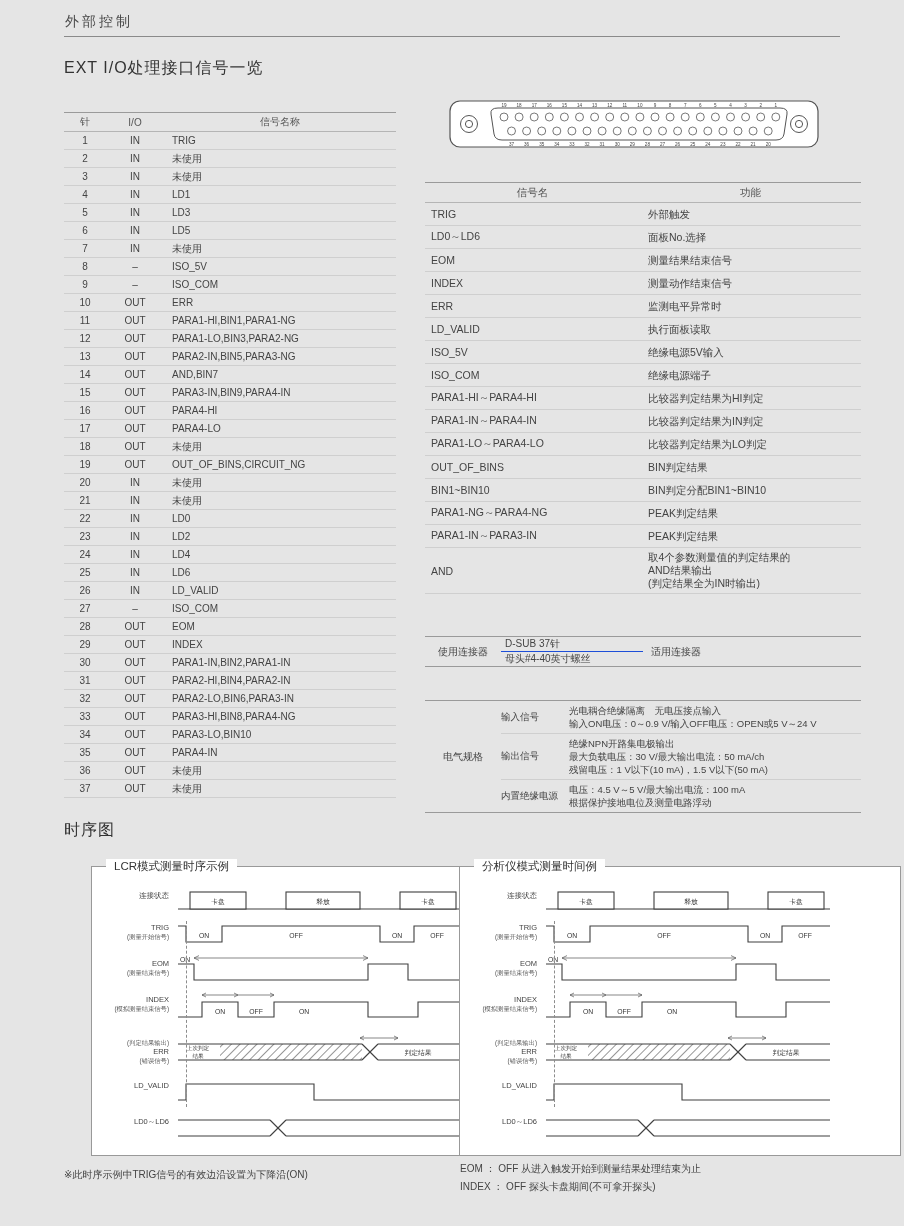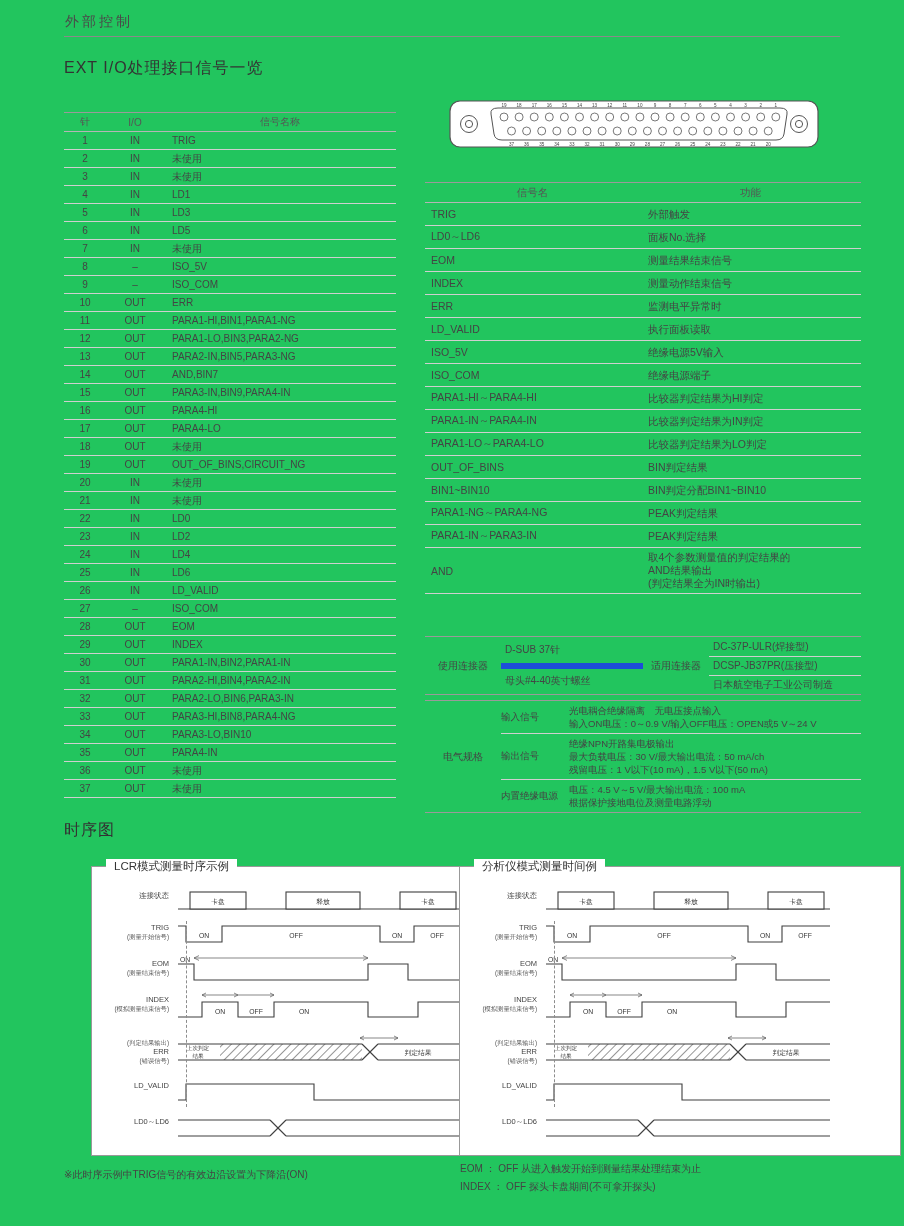--- a/index.html
+++ b/index.html
@@ -1,18 +1,18 @@
 <!DOCTYPE html>
 <html><head>
 <meta charset="utf-8">
 <style>
   * { box-sizing: border-box; margin: 0; padding: 0; }
   html,body { background:#ffffff; }
   .page {
-    position: relative; width: 904px; height: 1226px; background:#22c55e;
+    position: relative; width: 904px; height: 1226px; background:#e5e5e5;
     color:#3c3c3c; font-family:"Liberation Sans","DejaVu Sans",sans-serif;
     overflow: hidden;
   }
   .page-header { position:absolute; left:65px; top:13px; font-size:14px; letter-spacing:3px; color:#4a4a4a; }
   .header-rule { position:absolute; left:64px; top:36px; width:776px; border-top:1px solid #8a8a8a; }
   .sec-title { position:absolute; font-size:16px; color:#333; letter-spacing:1px; }
   .io-title { left:64px; top:58px; }
   .timing-title { left:64px; top:820px; }
 
   
@@ -36,21 +36,21 @@
   .sig-table th { font-weight:normal; height:20px; border-top:1px solid #9a9a9a; border-bottom:1px solid #b5b5b5; color:#555; text-align:center; }
   .sig-table td { border-bottom:1px solid #cfcfcf; height:23px; vertical-align:middle; }
   .sig-table td.sn { width:215px; padding-left:6px; }
   .sig-table td.fn { width:221px; padding-left:8px; white-space:pre-line; line-height:13px; padding-top:3px; padding-bottom:3px; }
 
   
   .conn-table { position:absolute; left:425px; top:636px; width:436px; border-top:1px solid #9a9a9a; border-bottom:1px solid #9a9a9a; display:flex; font-size:10px; color:#444; }
   .ct-c1 { width:76px; display:flex; align-items:center; justify-content:center; }
   .ct-c2 { width:142px; display:flex; flex-direction:column; }
   .ct-c2 .ct-cell { flex:1; display:flex; align-items:center; padding-left:4px; }
-  .ct-c2 .ct-cell + .ct-cell { border-top:6px solid #1d4ed8; }
+  .ct-c2 .ct-cell + .ct-cell { border-top:1px solid #1d4ed8; }
   .ct-c3 { width:66px; display:flex; align-items:center; justify-content:center; }
   .ct-c4 { flex:1; display:flex; flex-direction:column; }
   .ct-c4 .ct-cell { height:19px; display:flex; align-items:center; padding-left:4px; }
   .ct-c4 .ct-cell + .ct-cell { border-top:1px solid #cfcfcf; }
 
   
   .elec-table { position:absolute; left:425px; top:700px; width:436px; border-top:1px solid #9a9a9a; border-bottom:1px solid #9a9a9a; display:flex; font-size:10px; color:#444; }
   .et-label { width:76px; display:flex; align-items:center; justify-content:center; }
   .et-rows { flex:1; display:flex; flex-direction:column; }
   .et-row { display:flex; }
@@ -450,25 +450,20 @@
       </tbody>
   </table>
 
   <div class="conn-table">
     <div class="ct-c1">使用连接器</div>
     <div class="ct-c2">
         <div class="ct-cell">D-SUB 37针</div>
         <div class="ct-cell">母头#4-40英寸螺丝</div>
       </div>
     <div class="ct-c3">适用连接器</div>
-    <div class="ct-c4">
-        <div class="ct-cell">DC-37P-ULR(焊接型)</div>
-        <div class="ct-cell">DCSP-JB37PR(压接型)</div>
-        <div class="ct-cell">日本航空电子工业公司制造</div>
-      </div>
   </div>
 
   <div class="elec-table">
     <div class="et-label">电气规格</div>
     <div class="et-rows">
         <div class="et-row">
         <div class="et-name">输入信号</div>
         <div class="et-text">光电耦合绝缘隔离　无电压接点输入
 输入ON电压：0～0.9 V/输入OFF电压：OPEN或5 V～24 V</div>
       </div>

